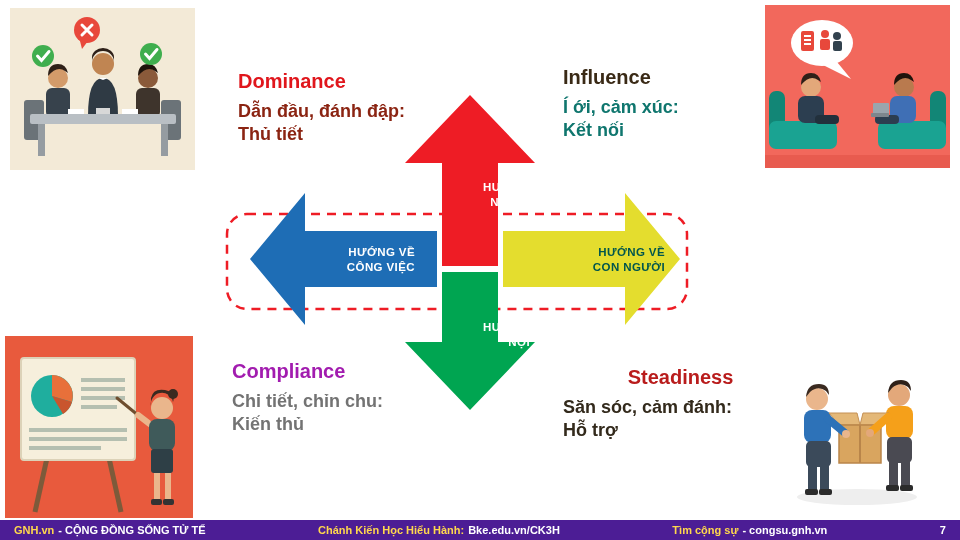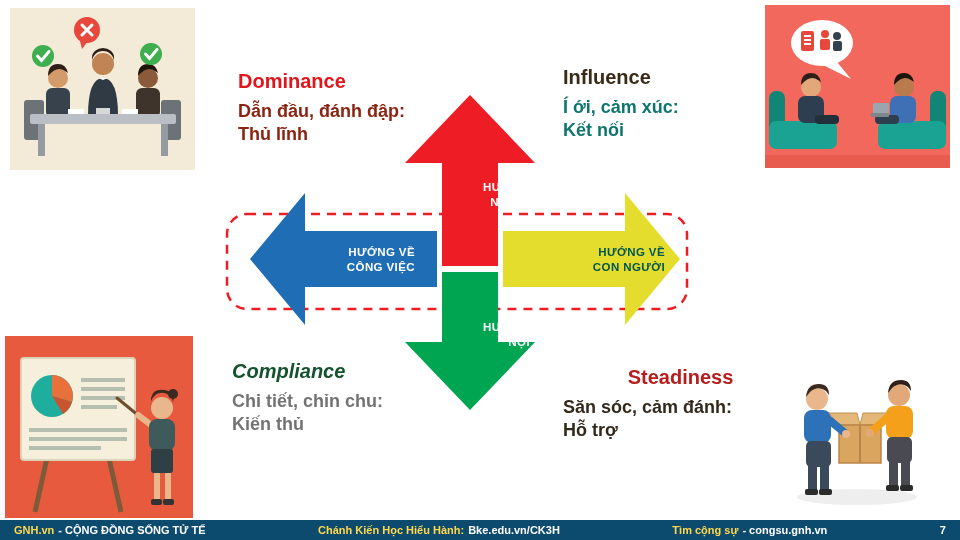--- a/index.html
+++ b/index.html
@@ -175,49 +175,49 @@
   </div>
   <div class="axis-label" style="left: 540px; top: 245px; width: 125px; color: rgb(0, 86, 77);">
     <div>HƯỚNG VỀ</div>
     <div>CON NGƯỜI</div>
   </div>
 
   <div class="quad" style="left:230px; top:70px; width:225px;margin-left:8px;">
     <div class="q-title" style="color: rgb(224, 22, 28);">Dominance</div>
     <div style="color: rgb(139, 36, 18);">
       <div class="q-line">Dẫn đầu, đánh đập:</div>
-      <div class="q-line">Thủ lĩnh</div>
+      <div class="q-line">Thủ tiết</div>
     </div>
   </div>
 
   <div class="quad" style="left:563px; top:66px; width:225px;">
     <div class="q-title" style="color: rgb(58, 42, 22);">Influence</div>
     <div style="color: #0f766e;">
       <div class="q-line">Í ới, cảm xúc:</div>
       <div class="q-line">Kết nối</div>
     </div>
   </div>
 
   <div class="quad" style="left:232px; top:360px; width:225px;">
-    <div class="q-title" style="color: #14532d; font-style: italic;">Compliance</div>
+    <div class="q-title" style="color: #a21caf;">Compliance</div>
     <div style="color: #737373;">
       <div class="q-line">Chi tiết, chỉn chu:</div>
       <div class="q-line">Kiến thủ</div>
     </div>
   </div>
 
   <div class="quad" style="left:563px; top:366px; width:235px;">
     <div class="q-title" style="color: #b91c1c; text-align: center;">Steadiness</div>
     <div style="color: rgb(51, 42, 28);">
       <div class="q-line">Săn sóc, cảm đánh:</div>
       <div class="q-line">Hỗ trợ</div>
     </div>
   </div>
 
-  <div class="footer" style="background-color: #0c4a6e;">
+  <div class="footer" style="background-color: #4c1d95;">
     <span>
       <span class="lbl">GNH.vn</span><span class="val">- CỘNG ĐỒNG SỐNG TỬ TẾ</span>
     </span>
     <span>
       <span class="lbl">Chánh Kiến Học Hiểu Hành:</span><span class="val">Bke.edu.vn/CK3H</span>
     </span>
     <span>
       <span class="lbl">Tìm cộng sự</span><span class="val">- congsu.gnh.vn</span>
     </span>
     <span class="page">7</span>

